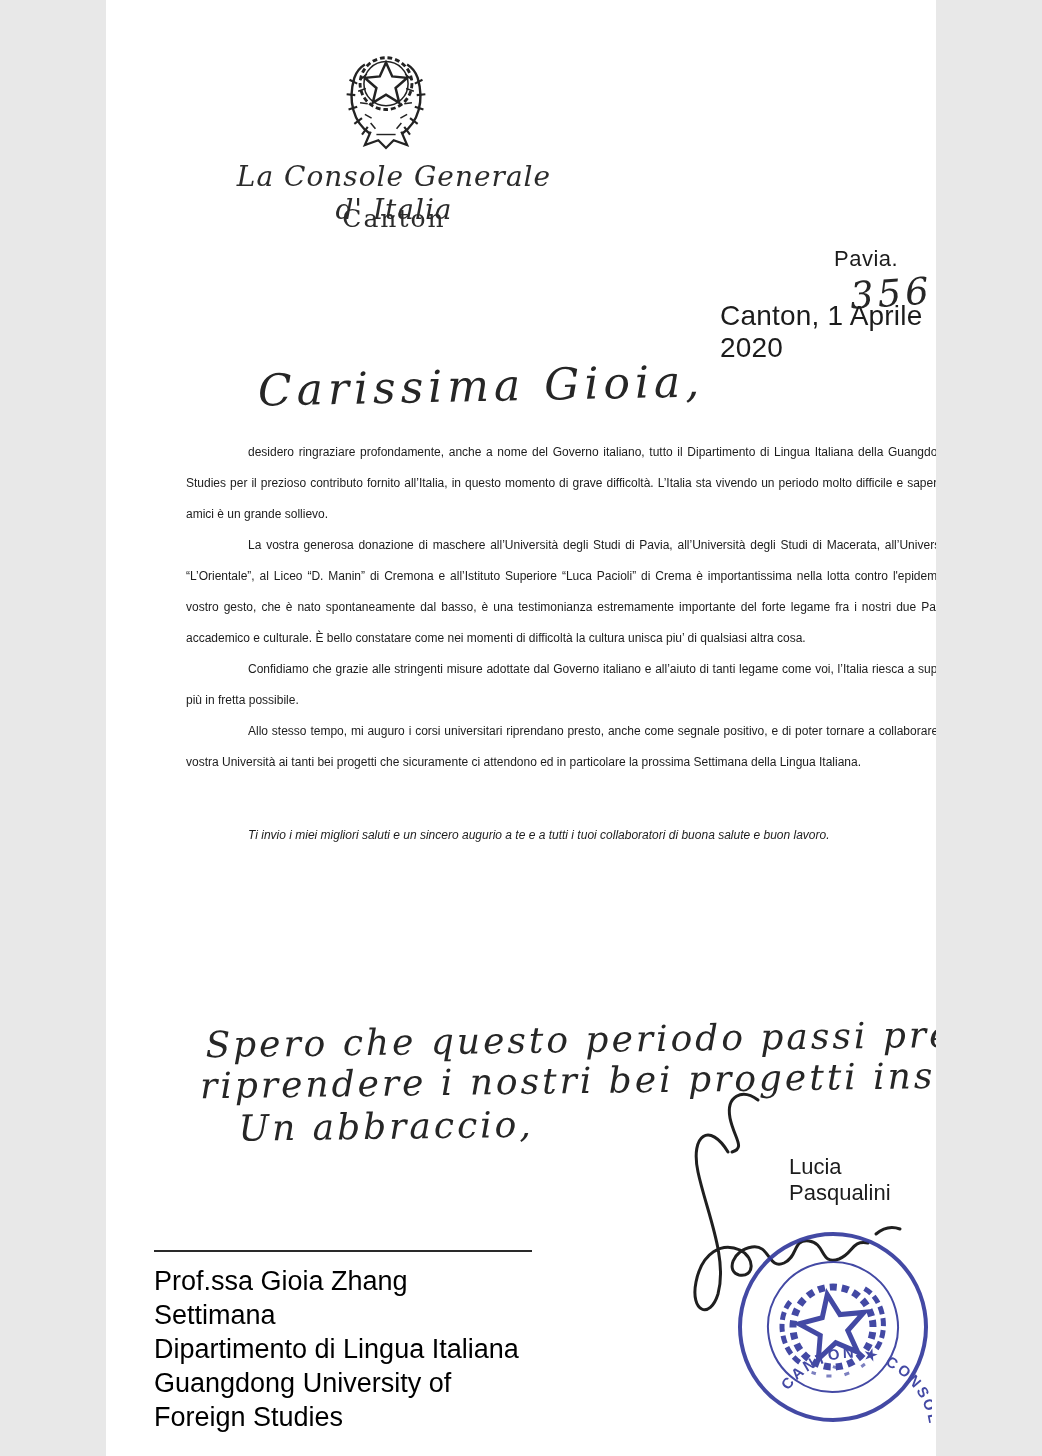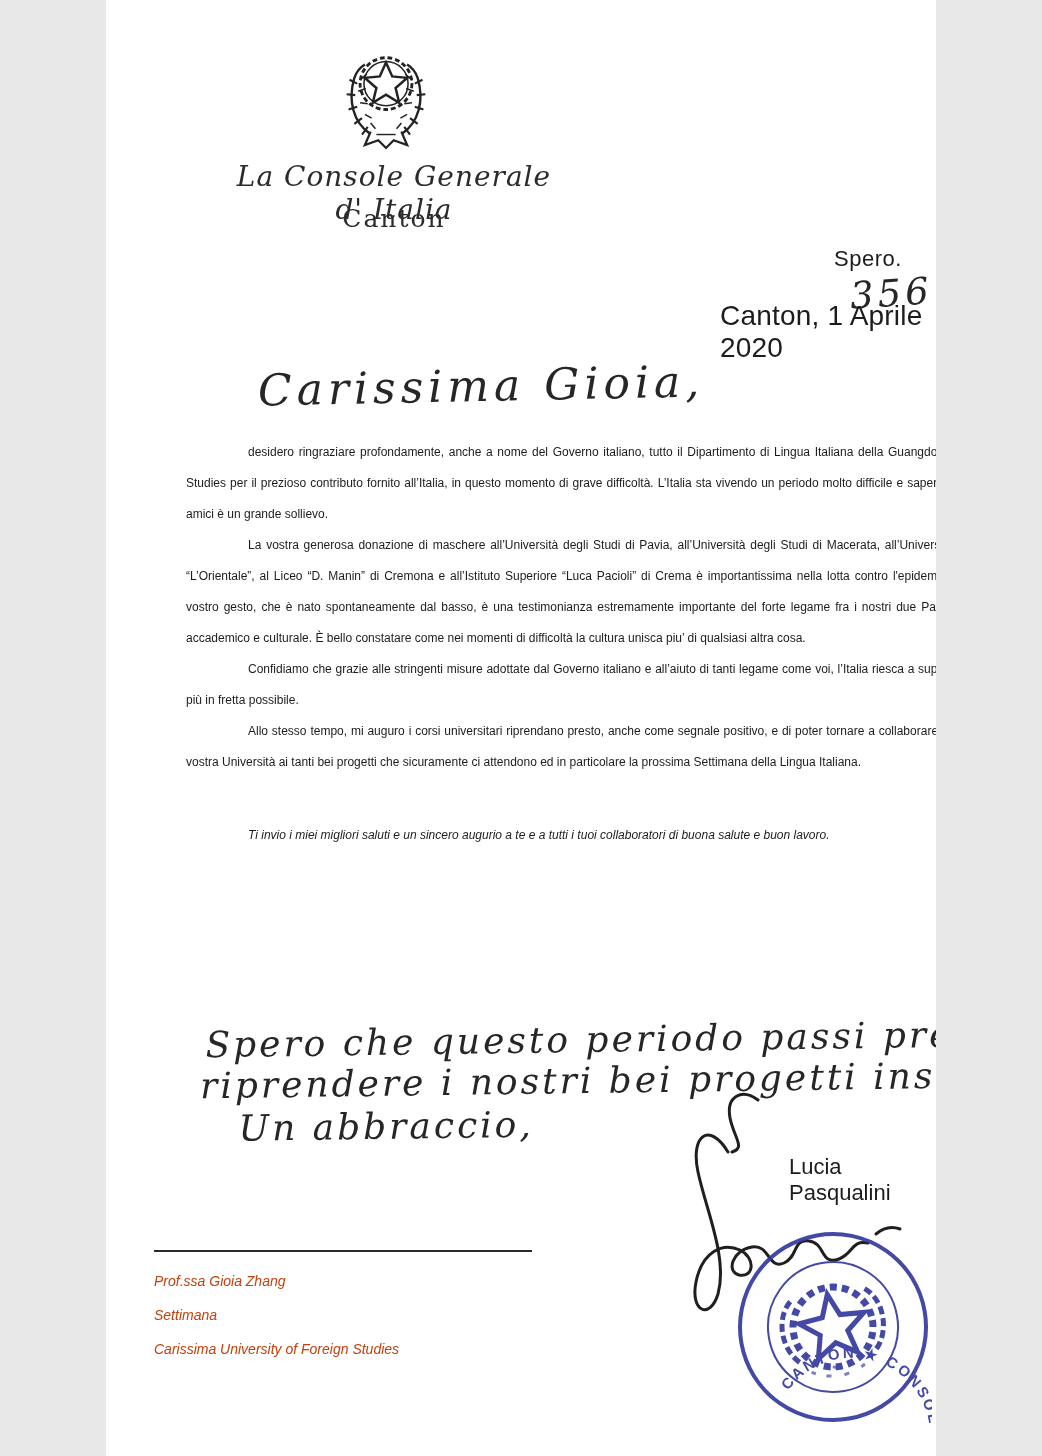--- a/index.html
+++ b/index.html
@@ -67,21 +67,21 @@
   .hl3{margin-left:44px;margin-top:2px;}
 
   .sender-name{left:683px;top:1144px;font-size:22px;margin-top:10px;}
 
   .sig-svg{left:560px;top:1085px;width:260px;height:230px;}
   .stamp{left:628px;top:1228px;width:198px;height:198px;opacity:.92;}
 
   
   .recipient{left:48px;top:1250px;width:380px;}
   .recipient .rule{border-top:2px solid #2a2a2a;width:378px;margin-bottom:12px;}
-  .recipient div.line{font-size:14px;line-height:34px;color:#c2410c;font-style:italic;}
+  .recipient div.line{font-size:27px;line-height:34px;color:#000000;}
 </style>
 </head>
 <body>
 
 <div class="page">
 
   <svg class="abs emblem" viewBox="0 0 100 120" aria-hidden="true">
     <g fill="none" stroke="#232323">
 
       <path d="M33,96 C16,84 10,62 17,38 C19,32 23,27 28,24" stroke-width="2.5"></path>
@@ -98,21 +98,21 @@
 
       <path d="M34,94 L28,108 L42,103 L50,111 L58,103 L72,108 L66,94" stroke-width="2.4" fill="#ffffff"></path>
       <path d="M40,97 L60,97" stroke-width="1.5"></path>
     </g>
   </svg>
 
   <div class="abs script-name">La Console Generale d' Italia</div>
   <div class="abs script-city">Canton</div>
 
   <div class="abs prot-line">
-    <span>Spero.</span><span class="prot-number hand">356</span>
+    <span>Pavia.</span><span class="prot-number hand">356</span>
   </div>
   <div class="abs dateline">Canton, 1 Aprile 2020</div>
 
   <div class="abs hand salutation">Carissima Gioia,</div>
 
   <div class="abs body-text">
     <p>desidero ringraziare profondamente, anche a nome del Governo italiano, tutto il Dipartimento di Lingua Italiana della Guangdong University of Foreign Studies per il prezioso contributo fornito all’Italia, in questo momento di grave difficoltà. L’Italia sta vivendo un periodo molto difficile e sapere di potere contare sugli amici è un grande sollievo.</p>
     <p>La vostra generosa donazione di maschere all’Università degli Studi di Pavia, all’Università degli Studi di Macerata, all’Università degli Studi di Napoli “L’Orientale”, al Liceo “D. Manin” di Cremona e all’Istituto Superiore “Luca Pacioli” di Crema è importantissima nella lotta contro l'epidemia di COVID-19. Questo vostro gesto, che è nato spontaneamente dal basso, è una testimonianza estremamente importante del forte legame fra i nostri due Paesi anche sotto il profilo accademico e culturale. È bello constatare come nei momenti di difficoltà la cultura unisca piu’ di qualsiasi altra cosa.</p>
     <p>Confidiamo che grazie alle stringenti misure adottate dal Governo italiano e all’aiuto di tanti legame come voi, l’Italia riesca a superare questo momento il più in fretta possibile.</p>
     <p>Allo stesso tempo, mi auguro i corsi universitari riprendano presto, anche come segnale positivo, e di poter tornare a collaborare il prima possibile con la vostra Università ai tanti bei progetti che sicuramente ci attendono ed in particolare la prossima Settimana della Lingua Italiana.</p>
@@ -153,16 +153,17 @@
         <path d="M99,66 L108,88 L132,90 L113,105 L119,128 L99,115 L79,128 L85,105 L66,90 L90,88 Z" stroke-width="5" fill="#ffffff"></path>
         <path d="M70,140 l4,2 M84,146 l5,1 M102,148 l5,-1 M120,143 l4,-2 M92,138 l4,2" stroke-width="3" opacity=".7"></path>
       </g>
     </g>
   </svg>
 
   <div class="abs recipient">
     <div class="rule"></div>
     <div class="line">Prof.ssa Gioia Zhang</div>
     <div class="line">Settimana</div>
-    <div class="line">Carissima University of Foreign Studies</div>
+    <div class="line">Dipartimento di Lingua Italiana</div>
+    <div class="line">Guangdong University of Foreign Studies</div>
   </div>
 
 </div>
 
 </body></html>

